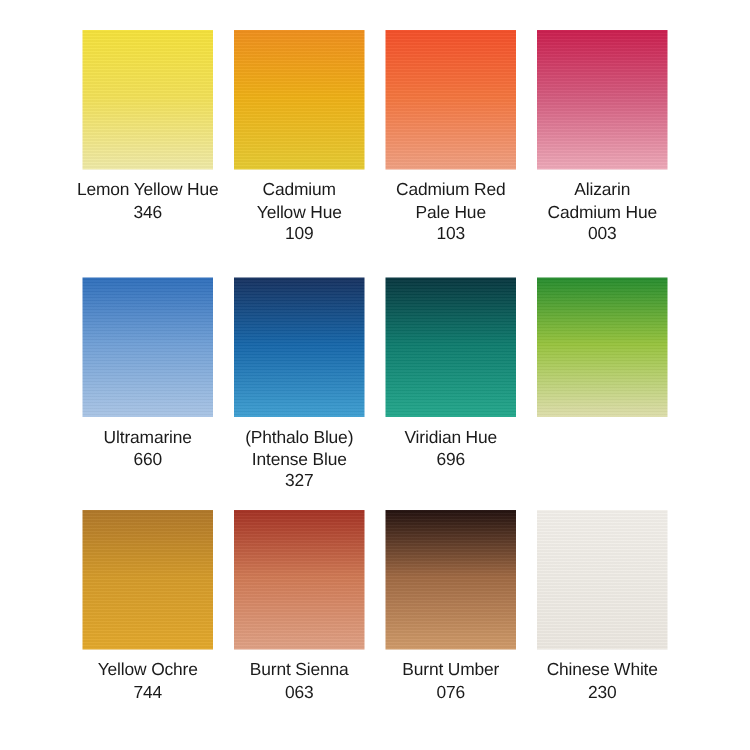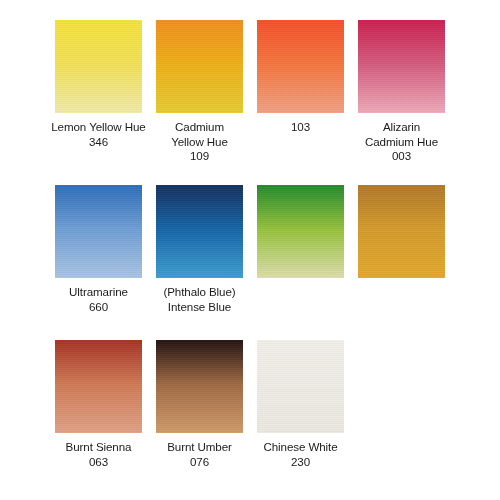--- a/index.html
+++ b/index.html
@@ -95,20 +95,22 @@
         <div class="swatch" style="background: linear-gradient(rgb(239, 143, 30) 0%, rgb(238, 176, 23) 48%, rgb(230, 203, 51) 100%);"></div>
         <div class="labels">
           <span class="name-line">Cadmium</span>
           <span class="name-line">Yellow Hue</span>
           <span class="code">109</span>
         </div>
       </div>
       <div class="cell">
         <div class="swatch" style="background: linear-gradient(rgb(244, 80, 42) 0%, rgb(244, 118, 63) 48%, rgb(240, 161, 131) 100%);"></div>
         <div class="labels">
+          <span class="name-line">Cadmium Red</span>
+          <span class="name-line">Pale Hue</span>
           <span class="code">103</span>
         </div>
       </div>
       <div class="cell">
         <div class="swatch" style="background: linear-gradient(rgb(203, 31, 79) 0%, rgb(212, 92, 127) 48%, rgb(238, 170, 185) 100%);"></div>
         <div class="labels">
           <span class="name-line">Alizarin</span>
           <span class="name-line">Cadmium Hue</span>
           <span class="code">003</span>
         </div>
@@ -118,27 +120,39 @@
         <div class="labels">
           <span class="name-line">Ultramarine</span>
           <span class="code">660</span>
         </div>
       </div>
       <div class="cell">
         <div class="swatch" style="background: linear-gradient(rgb(21, 48, 94) 0%, rgb(21, 101, 168) 48%, rgb(62, 158, 208) 100%);"></div>
         <div class="labels">
           <span class="name-line">(Phthalo Blue)</span>
           <span class="name-line">Intense Blue</span>
+          <span class="code">327</span>
+        </div>
+      </div>
+      <div class="cell">
+        <div class="swatch" style="background: linear-gradient(rgb(6, 52, 61) 0%, rgb(13, 122, 108) 48%, rgb(35, 167, 139) 100%);"></div>
+        <div class="labels">
+          <span class="name-line">Viridian Hue</span>
+          <span class="code">696</span>
         </div>
       </div>
       <div class="cell">
         <div class="swatch" style="background: linear-gradient(rgb(35, 138, 44) 0%, rgb(150, 194, 60) 48%, rgb(221, 221, 171) 100%);"></div>
       </div>
       <div class="cell">
         <div class="swatch" style="background: linear-gradient(rgb(176, 120, 42) 0%, rgb(212, 155, 43) 48%, rgb(227, 169, 44) 100%);"></div>
+        <div class="labels">
+          <span class="name-line">Yellow Ochre</span>
+          <span class="code">744</span>
+        </div>
       </div>
       <div class="cell">
         <div class="swatch" style="background: linear-gradient(rgb(165, 51, 37) 0%, rgb(208, 122, 85) 48%, rgb(224, 162, 134) 100%);"></div>
         <div class="labels">
           <span class="name-line">Burnt Sienna</span>
           <span class="code">063</span>
         </div>
       </div>
       <div class="cell">
         <div class="swatch" style="background: linear-gradient(rgb(35, 18, 16) 0%, rgb(160, 106, 68) 48%, rgb(208, 155, 106) 100%);"></div>

